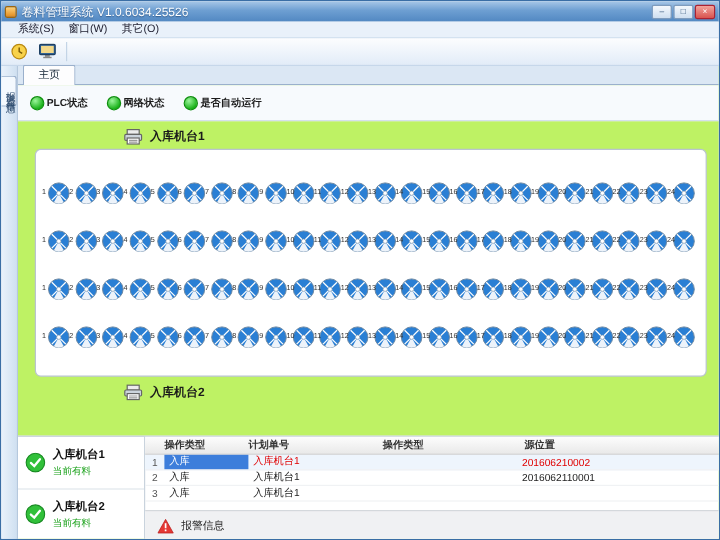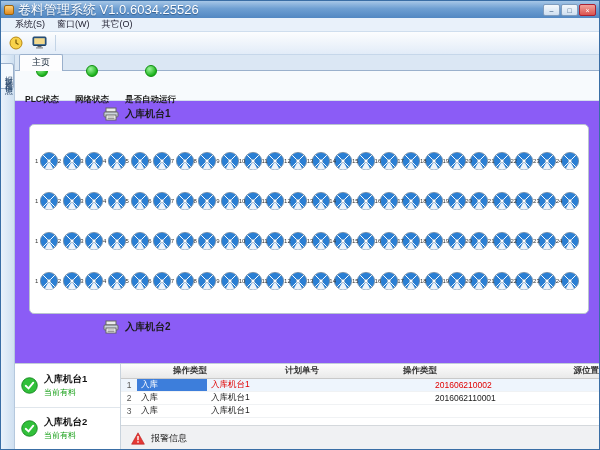--- a/index.html
+++ b/index.html
@@ -4,45 +4,45 @@
 <style>
   *{margin:0;padding:0;box-sizing:border-box;}
   html,body{width:600px;height:450px;}
   body{font-family:"Liberation Sans","DejaVu Sans",sans-serif;background:#dfe9f5;}
   .window{position:relative;width:600px;height:450px;border:1px solid #3a6ea5;overflow:hidden;background:#eef3fa;}
 
   
   .titlebar{height:17px;display:flex;align-items:center;gap:4px;padding:0 3px;
     background:linear-gradient(#a7c7e7,#6e9fd2 45%,#5288c2);}
   .app-icon{width:10px;height:10px;border-radius:2px;background:linear-gradient(#ffd27a,#e08a1e);border:1px solid #9c6510;}
-  .title{font-size:13px;color:#fff;text-shadow:0 1px 1px #345c8a;}
+  .title{font-size:10px;color:#fff;text-shadow:0 1px 1px #345c8a;}
   .winbtns{margin-left:auto;display:flex;gap:1px;}
   .wbtn{width:17px;height:12px;font-size:7px;line-height:11px;text-align:center;color:#274b73;
     background:linear-gradient(#f4f8fc,#cfdff0);border:1px solid #7f9cbd;border-radius:2px;cursor:default;}
   .wbtn.close{background:linear-gradient(#f2a39b,#d9534f);color:#fff;border-color:#a23;}
 
   
   .menubar{height:14px;background:#e9f1fa;border-bottom:1px solid #cfdeee;display:flex;align-items:center;padding-left:8px;font-size:9px;color:#223;}
   .menu-item{padding:0 6px;line-height:13px;}
   .toolbar{height:23px;background:linear-gradient(#fcfdfe,#e2ecf8);border-bottom:1px solid #c6d7ea;display:flex;align-items:center;gap:3px;padding-left:4px;}
   .tool-btn{width:21px;height:19px;display:flex;align-items:center;justify-content:center;border:1px solid transparent;border-radius:2px;background:transparent;}
   .tool-sep{width:1px;height:16px;background:#c3d4e6;margin:0 2px;}
 
   .body-row{display:flex;height:396px;}
   .side-strip{width:14px;background:linear-gradient(to right,#eaf2fb,#cfe0f1);border-right:1px solid #b5c8dd;position:relative;}
   .vtab{position:absolute;top:8px;left:0;width:13px;padding:6px 0;background:#f4f9fe;border:1px solid #9ab0cc;border-left:none;border-radius:0 3px 3px 0;
     writing-mode:vertical-rl;font-size:8px;letter-spacing:2px;color:#2c4a6e;text-align:center;}
-  .content-col{flex:1;display:flex;flex-direction:column;background:#8b5cf6;position:relative;}
+  .content-col{flex:1;display:flex;flex-direction:column;background:#bef264;position:relative;}
 
   .tabstrip{height:16px;background:#dbe7f4;border-bottom:1px solid #9ab0cc;display:flex;align-items:flex-end;padding-left:4px;}
   .tab{position:relative;top:1px;background:#fdfdfe;border:1px solid #9ab0cc;border-bottom:none;border-radius:2px 2px 0 0;
     padding:1px 12px 2px;font-size:9px;color:#123;}
 
   .statusbar{height:30px;background:#f7fafd;border-bottom:1px solid #d5e0ec;display:flex;align-items:center;gap:16px;padding-left:10px;}
-  .status-item{display:flex;flex-direction:column;align-items:center;gap:17px;}
+  .status-item{display:flex;flex-direction:row;align-items:center;gap:2px;}
   .status-dot{width:12px;height:12px;border-radius:50%;border:1px solid #0f8f0f;
     background:radial-gradient(circle at 35% 30%, #9bf59b, #1db31d 70%);}
   .status-label{font-size:8.5px;font-weight:bold;color:#1b1b1b;}
 
   
   .panel-header{display:flex;align-items:center;gap:6px;margin:6px 0 3px 88px;}
   .panel-title{font-size:10px;font-weight:bold;color:#1b1b1b;}
   .printer-btn{border:none;background:transparent;display:flex;align-items:center;}
 
   .grid-panel{margin:0 10px 0 14px;height:190px;background:#fff;border:1px solid #b9c4cf;border-radius:5px;
@@ -55,21 +55,21 @@
   
   .bottom{position:absolute;left:0;right:0;bottom:0;height:88px;display:flex;border-top:1px solid #c2cdd8;background:#fff;}
   .machine-list{width:106px;border-right:1px solid #c9d3dd;display:flex;flex-direction:column;}
   .machine-item{height:44px;border-bottom:1px solid #e0e6ec;display:flex;align-items:center;gap:6px;padding-left:6px;}
   .mi-text{display:flex;flex-direction:column;gap:1px;}
   .mi-name{font-size:9.5px;font-weight:bold;color:#111;}
   .mi-status{font-size:8px;color:#17a017;}
 
   .table-area{flex:1;display:flex;flex-direction:column;font-size:8.5px;}
   .thead{display:flex;align-items:center;height:15px;background:linear-gradient(#fdfdfd,#e9e9e9);border-bottom:1px solid #c9c9c9;font-weight:bold;color:#333;}
-  .thead > div{text-align:right;}
+  .thead > div{text-align:left;}
   .tr{display:flex;align-items:center;height:13px;border-bottom:1px solid #f0f2f4;color:#222;}
   .col-idx{width:16px;text-align:center;color:#555;}
   .col-type{width:70px;padding-left:4px;}
   .col-machine{width:112px;padding-left:4px;}
   .col-plan{width:112px;padding-left:4px;}
   .col-barcode{width:118px;padding-left:4px;}
   .col-source{flex:1;padding-left:4px;}
   .thead .col-type,.thead .col-machine,.thead .col-plan,.thead .col-barcode,.thead .col-source{padding-left:0;}
   .tr.selected{background:#eef5fd;}
   .tr.selected .col-type{background:#3d7edb;color:#fff;}

